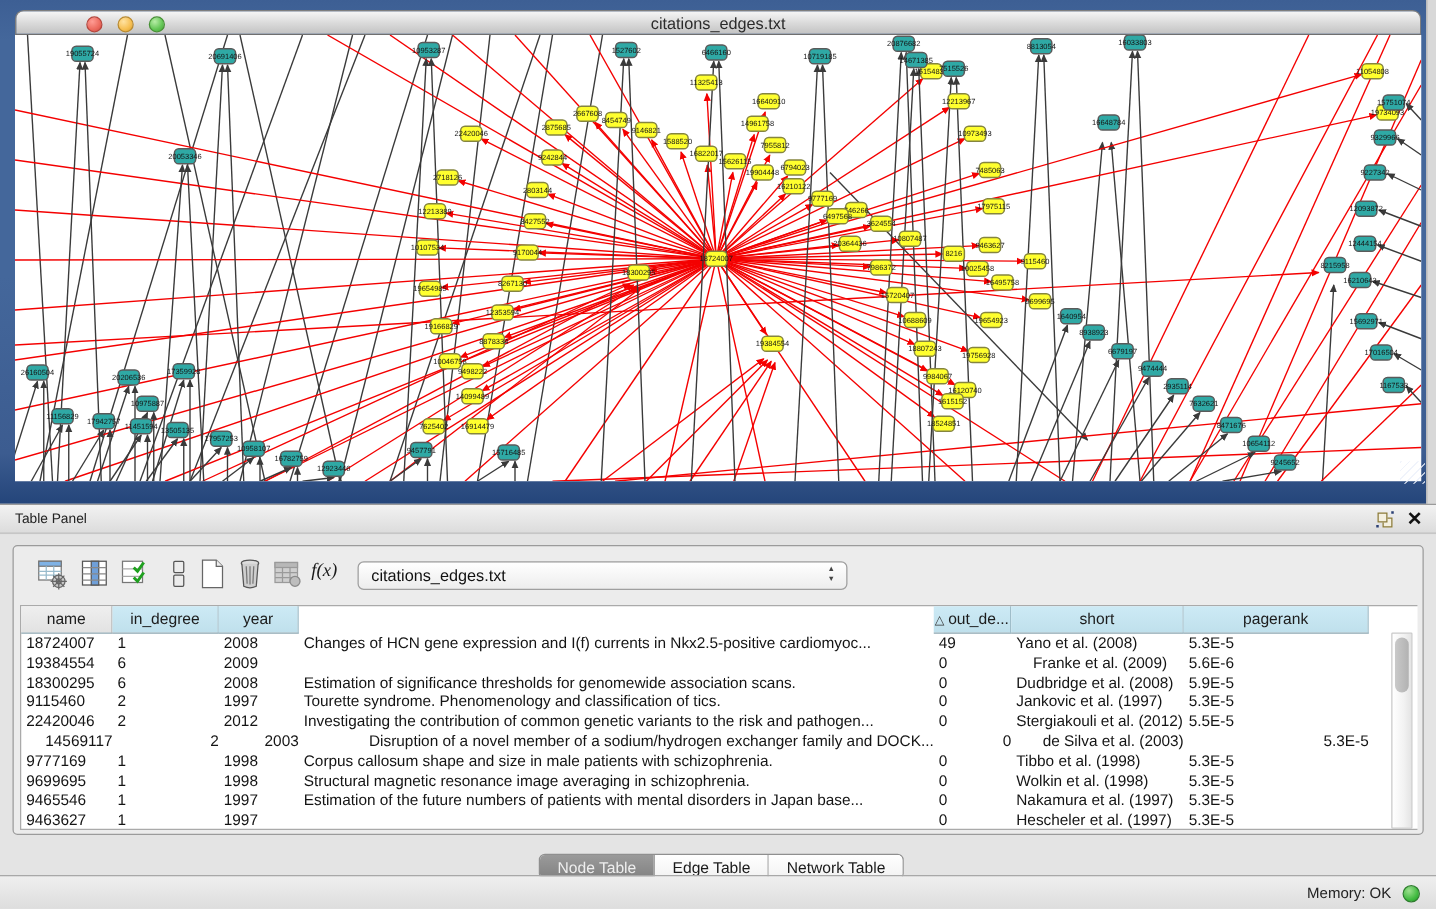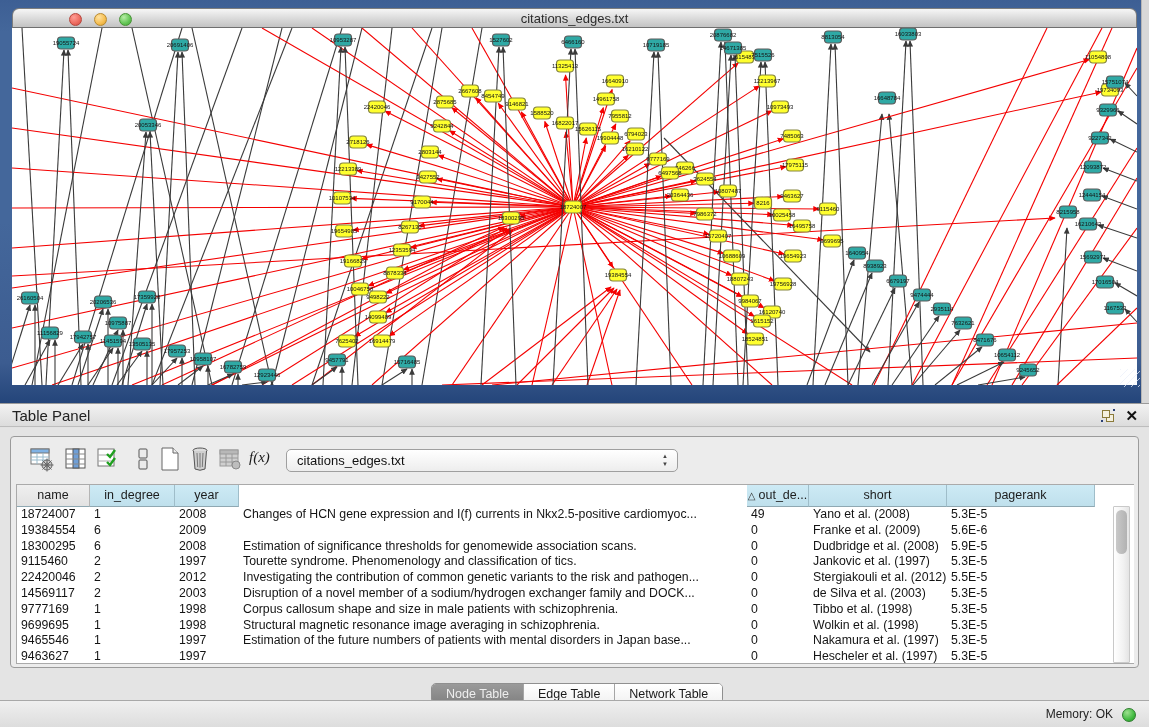--- a/index.html
+++ b/index.html
@@ -20,21 +20,21 @@
   .win-title { position:absolute; left:0; right:0; top:0; height:20px; line-height:19px; text-align:center;
     font-size:13px; color:#2b2b2b; }
   .canvas { position:absolute; left:12px; top:28px; width:1125px; height:357px; background:#ffffff; overflow:hidden; }
   .canvas svg { position:absolute; left:0; top:0; }
   .resize-grip { position:absolute; left:1120px; top:369px; width:20px; height:18px;
     background:repeating-linear-gradient(135deg, rgba(235,240,250,.75) 0 1px, transparent 1px 5px); }
 
   
   .panel-header { position:absolute; left:0; top:403px; width:1149px; height:24px;
     background:linear-gradient(180deg,#f2f2f2,#dcdcdc); border-top:1px solid #9a9a9a; border-bottom:1px solid #bdbdbd; }
-  .panel-title { position:absolute; left:12px; top:0; height:24px; line-height:23px; font-size:15px; color:#222; }
+  .panel-title { position:absolute; left:12px; top:0; height:24px; line-height:23px; font-size:11px; color:#222; }
   .float-icon { position:absolute; right:34px; top:6px; width:13px; height:13px; }
   .float-icon .sq1 { position:absolute; left:0; top:0; width:8px; height:8px; border:1px solid #8a7a3a; background:#f4f0e0; }
   .float-icon .sq2 { position:absolute; left:4px; top:4px; width:8px; height:8px; border:1px solid #8a7a3a; background:#f4f0e0; }
   .float-icon .dot { position:absolute; width:2px; height:2px; background:#2a3f74; }
   .close-x { position:absolute; right:11px; top:3px; font-size:15px; font-weight:bold; color:#111; line-height:18px; cursor:default; }
 
   .panel-body { position:absolute; left:0; top:428px; width:1149px; height:272px; background:#e4e4e4; }
   .groupbox { position:absolute; left:10px; top:8px; width:1129px; height:232px;
     border:1px solid #9b9b9b; border-radius:4px; background:#ececec; }
 
@@ -605,21 +605,21 @@
           <div class="t-cell" style="left: 222px; width: 508px;">Changes of HCN gene expression and I(f) currents in Nkx2.5-positive cardiomyoc...</div>
           <div class="t-cell" style="left: 730px; width: 62px;">49</div>
           <div class="t-cell" style="left: 792px; width: 138px;">Yano et al. (2008)</div>
           <div class="t-cell" style="left: 930px; width: 148px;">5.3E-5</div>
         </div>
         <div class="t-row" style="top: 37.8px;">
           <div class="t-cell" style="left: 0px; width: 73px;">19384554</div>
           <div class="t-cell" style="left: 73px; width: 85px;">6</div>
           <div class="t-cell" style="left: 158px; width: 64px;">2009</div>
           <div class="t-cell" style="left: 730px; width: 62px;">0</div>
-          <div class="t-cell" style="left: 792px; width: 138px;">Franke et al. (2009)</div>
+          <div class="t-cell" style="left: 792px; width: 138px; text-align: center;">Franke et al. (2009)</div>
           <div class="t-cell" style="left: 930px; width: 148px;">5.6E-6</div>
         </div>
         <div class="t-row" style="top: 53.6px;">
           <div class="t-cell" style="left: 0px; width: 73px;">18300295</div>
           <div class="t-cell" style="left: 73px; width: 85px;">6</div>
           <div class="t-cell" style="left: 158px; width: 64px;">2008</div>
           <div class="t-cell" style="left: 222px; width: 508px;">Estimation of significance thresholds for genomewide association scans.</div>
           <div class="t-cell" style="left: 730px; width: 62px;">0</div>
           <div class="t-cell" style="left: 792px; width: 138px;">Dudbridge et al. (2008)</div>
           <div class="t-cell" style="left: 930px; width: 148px;">5.9E-5</div>
@@ -635,21 +635,21 @@
         </div>
         <div class="t-row" style="top: 85.2px;">
           <div class="t-cell" style="left: 0px; width: 73px;">22420046</div>
           <div class="t-cell" style="left: 73px; width: 85px;">2</div>
           <div class="t-cell" style="left: 158px; width: 64px;">2012</div>
           <div class="t-cell" style="left: 222px; width: 508px;">Investigating the contribution of common genetic variants to the risk and pathogen...</div>
           <div class="t-cell" style="left: 730px; width: 62px;">0</div>
           <div class="t-cell" style="left: 792px; width: 138px;">Stergiakouli et al. (2012)</div>
           <div class="t-cell" style="left: 930px; width: 148px;">5.5E-5</div>
         </div>
-        <div class="t-row" style="top: 101px;">
+        <div class="t-row" style="top: 101px; text-align: right;">
           <div class="t-cell" style="left: 0px; width: 73px;">14569117</div>
           <div class="t-cell" style="left: 73px; width: 85px;">2</div>
           <div class="t-cell" style="left: 158px; width: 64px;">2003</div>
           <div class="t-cell" style="left: 222px; width: 508px;">Disruption of a novel member of a sodium/hydrogen exchanger family and DOCK...</div>
           <div class="t-cell" style="left: 730px; width: 62px;">0</div>
           <div class="t-cell" style="left: 792px; width: 138px;">de Silva et al. (2003)</div>
           <div class="t-cell" style="left: 930px; width: 148px;">5.3E-5</div>
         </div>
         <div class="t-row" style="top: 116.8px;">
           <div class="t-cell" style="left: 0px; width: 73px;">9777169</div>

